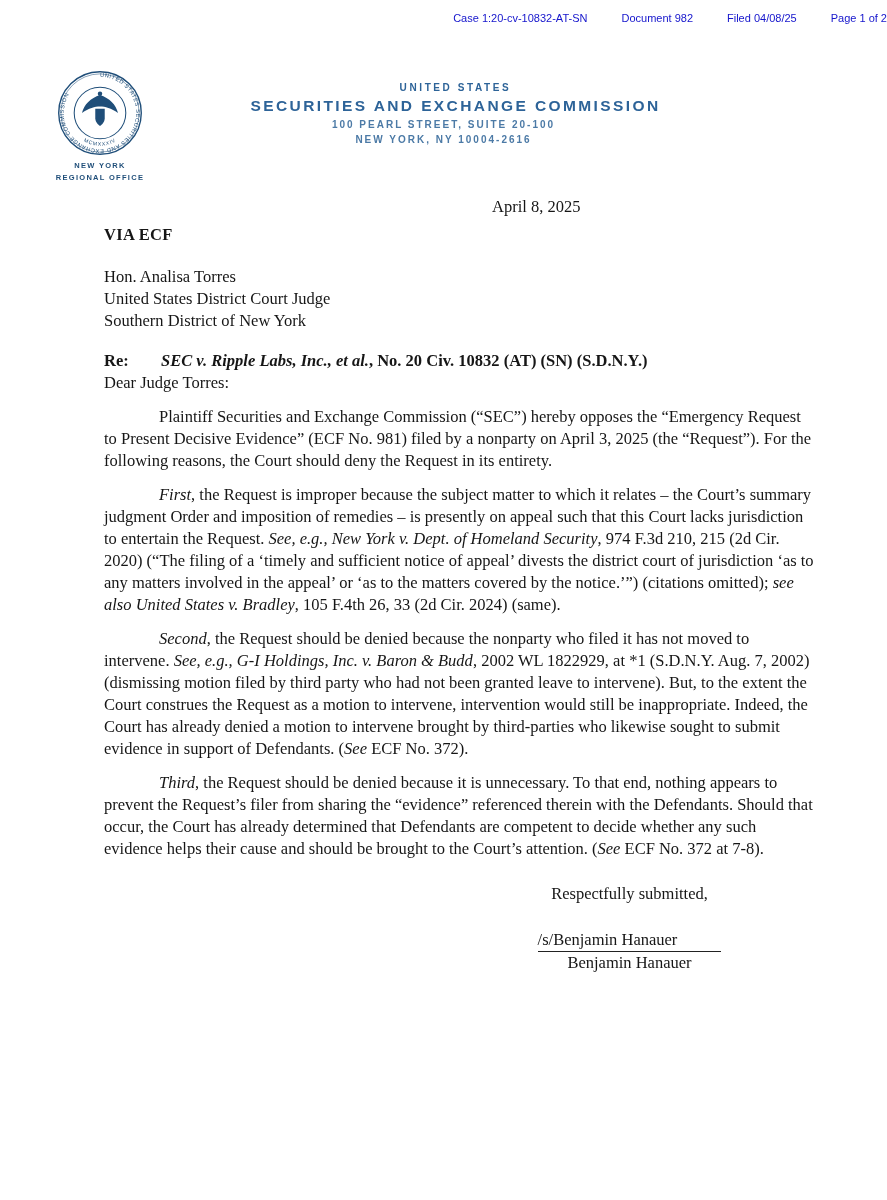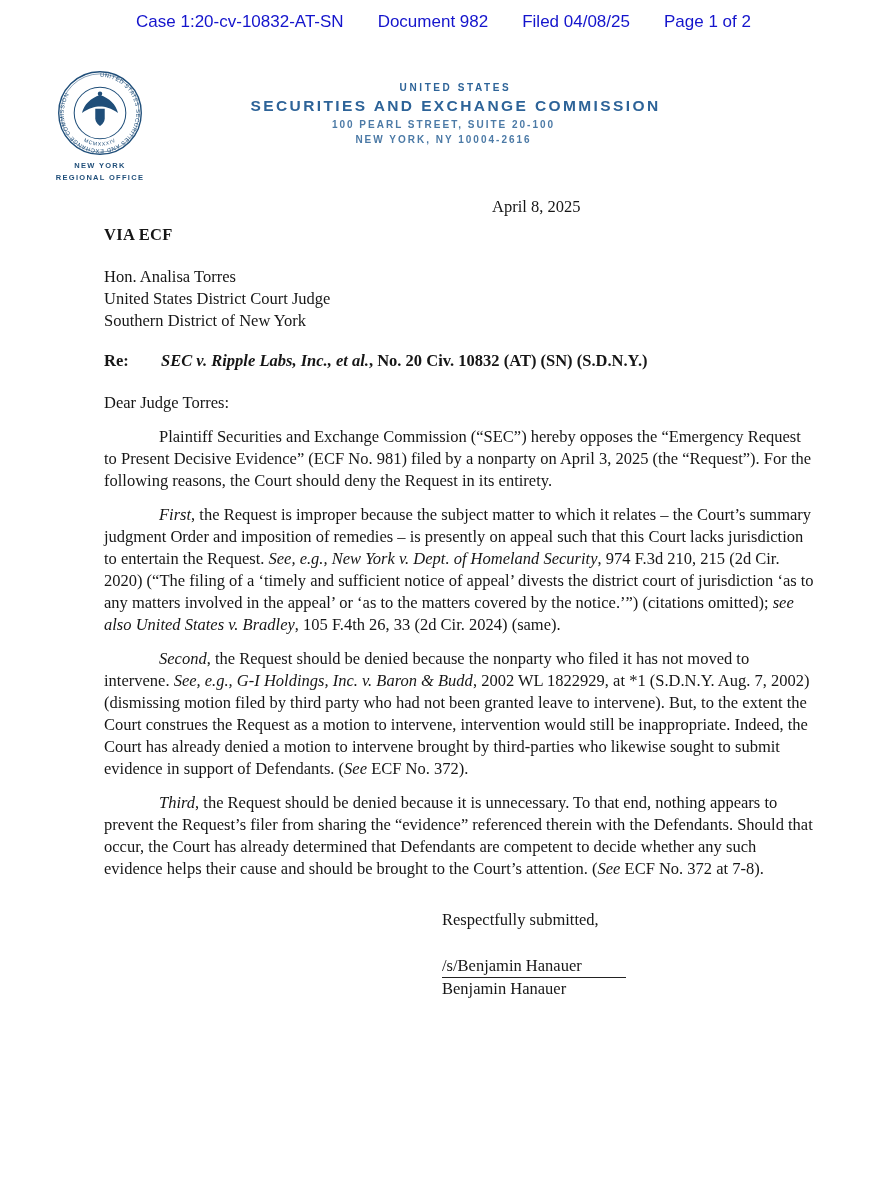--- a/index.html
+++ b/index.html
@@ -7,23 +7,23 @@
   body { font-family:"Liberation Serif", serif; }
 
   .page {
     position:relative; width:887px; height:1200px;
     background:#ffffff; margin:0 auto; overflow:hidden;
   }
 
   
   .stamp {
     position:absolute; top:12px; left:0; right:0;
-    display:flex; justify-content:center; gap:34px;
+    display:flex; justify-content:flex-end; gap:34px;
     font-family:"Liberation Sans", sans-serif;
-    font-size:17px; color:#1414cc;
+    font-size:11px; color:#1414cc;
   }
 
   
   .seal-block { position:absolute; top:70px; left:48px; width:104px; text-align:center; }
   .seal-block svg { display:block; margin:0 auto; }
   .seal-caption {
     margin-top:4px; font-family:"Liberation Sans", sans-serif;
     font-size:7.5px; font-weight:bold; letter-spacing:1.3px;
     color:#1f4e79; line-height:1.6;
   }
@@ -41,23 +41,23 @@
   .content {
     position:absolute; top:0; left:0; right:0;
     padding:0 70px 0 104px;
     font-size:16.5px; line-height:22px; color:#161616;
   }
   .date { margin-top:196px; margin-left:388px; }
   .via { margin-top:6px; font-weight:bold; letter-spacing:0.3px; }
   .recipient { margin-top:20px; }
   .re-line { margin-top:18px; font-weight:bold; display:flex; }
   .re-label { width:57px; flex:0 0 auto; }
-  .salutation { margin-top:20px; }
+  .salutation { }
   .para { margin-top:12px; text-indent:55px; }
-  .closing-block { margin-top:29px; margin-left:338px; }
+  .closing-block { margin-top:23px; margin-left:338px;text-align:center; }
   .signature { margin-top:24px; }
   .sig-underline { display:inline-block; border-bottom:1.2px solid #222; padding-right:44px; }
 </style>
 </head>
 <body>
 
 <div class="page">
 
   <div class="stamp">
     <span>Case 1:20-cv-10832-AT-SN</span>

